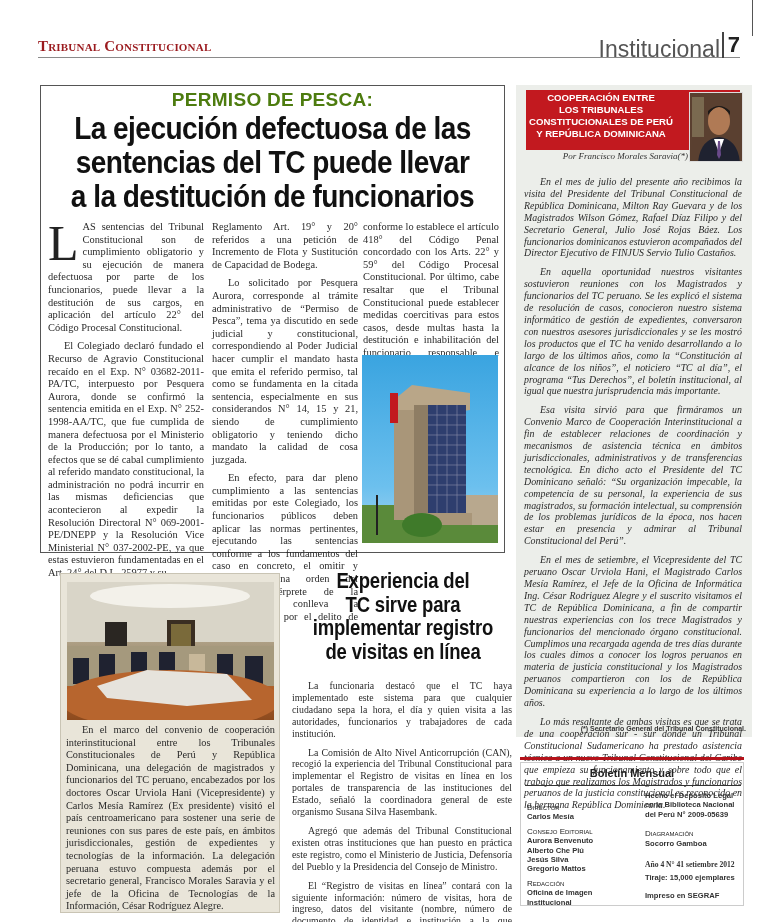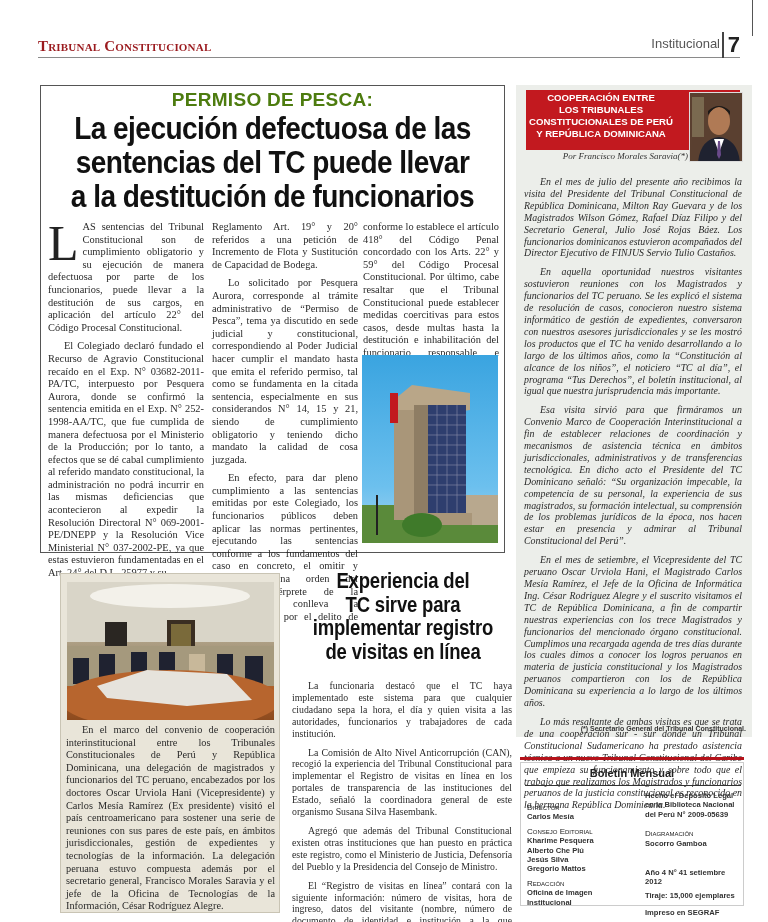--- a/index.html
+++ b/index.html
@@ -1,21 +1,21 @@
 <!DOCTYPE html>
 <html><head>
 <meta charset="utf-8">
 <style>
   * { box-sizing: border-box; margin: 0; padding: 0; }
   html, body { width: 768px; height: 922px; background: #ffffff; overflow: hidden; }
   body { position: relative; font-family: "Liberation Serif", serif; color: #2a2a2a; }
 
   .masthead { position: absolute; left: 38px; top: 36px; width: 702px; height: 22px; border-bottom: 1px solid #8a8a8a; }
   .masthead-title { position: absolute; left: 0; top: 2px; font-family: "Liberation Serif", serif; font-weight: bold; color: #9b1b1f; font-size: 15px; font-variant: small-caps; letter-spacing: 0.2px; }
-  .masthead-section { position: absolute; right: 20px; top: 0px; font-family: "Liberation Sans", sans-serif; font-size: 13px; color: #555; font-weight: normal; }
+  .masthead-section { position: absolute; right: 20px; top: 0px; font-family: "Liberation Sans", sans-serif; font-size: 23px; color: #555; font-weight: normal; }
   .masthead-page { position: absolute; right: 0; top: -4px; font-family: "Liberation Sans", sans-serif; font-size: 22px; font-weight: bold; color: #222; border-left: 2px solid #444; padding-left: 4px; height: 26px; }
   .page-edge { position: absolute; left: 752px; top: 0; width: 1px; height: 36px; background: #555; }
 
   .main-box { position: absolute; left: 40px; top: 85px; width: 465px; height: 468px; border: 1.5px solid #555; }
   .kicker { position: absolute; left: 0; top: 3px; width: 100%; text-align: center; font-family: "Liberation Sans", sans-serif; font-weight: bold; font-size: 19px; color: #4d7c0f; letter-spacing: 0.3px; }
   .headline { position: absolute; left: 0; top: 25px; width: 100%; text-align: center; font-family: "Liberation Sans", sans-serif; font-weight: bold; font-size: 30.5px; line-height: 34px; color: #111; letter-spacing: -0.6px; transform: scaleX(0.92); transform-origin: center top; }
 
   .col { position: absolute; font-size: 10.4px; line-height: 12.6px; text-align: justify; hyphens: manual; }
   .col p { text-indent: 16px; margin-bottom: 6px; }
   .col p.noind { text-indent: 0; }
@@ -143,34 +143,34 @@
 <div class="footnote">(*) Secretario General del Tribunal Constitucional.</div>
 
 <div class="masthead-box">
   <div class="masthead-box-inner">
     <div class="mb-title">Boletín Mensual</div>
     <div class="mb-line"></div>
     <div class="mb-col" style="left:6px; top:28px; width:110px;">
       <div class="mb-label">Director</div>
       <div>Carlos Mesía</div>
       <div class="mb-label">Consejo Editorial</div>
-      <div>Kharime Pesquera</div>
+      <div>Aurora Benvenuto</div>
       <div>Alberto Che Piú</div>
       <div>Jesús Silva</div>
       <div>Gregorio Mattos</div>
       <div class="mb-label">Redacción</div>
       <div>Oficina de Imagen Institucional</div>
     </div>
     <div class="mb-col" style="left:124px; top:28px; width:98px;">
       <div>Hecho el Depósito Legal</div>
       <div>en la Biblioteca Nacional</div>
       <div>del Perú N° 2009-05639</div>
       <div class="mb-label" style="margin-top:10px;">Diagramación</div>
       <div>Socorro Gamboa</div>
-      <div style="margin-top:20px;">Año 4  N° 41 setiembre 2012</div>
+      <div style="margin-top:12px;font-family:Liberation Serif, serif;">Año 4  N° 41 setiembre 2012</div>
       <div style="margin-top:4px;">Tiraje: 15,000 ejemplares</div>
       <div style="margin-top:8px;">Impreso en SEGRAF</div>
     </div>
   </div>
 </div>
 
 <div class="caption-box"></div>
 <div class="meeting-photo">
   <svg width="207" height="138" viewBox="0 0 207 138">
     <rect x="0" y="0" width="207" height="60" fill="#d9d5c8"></rect>

